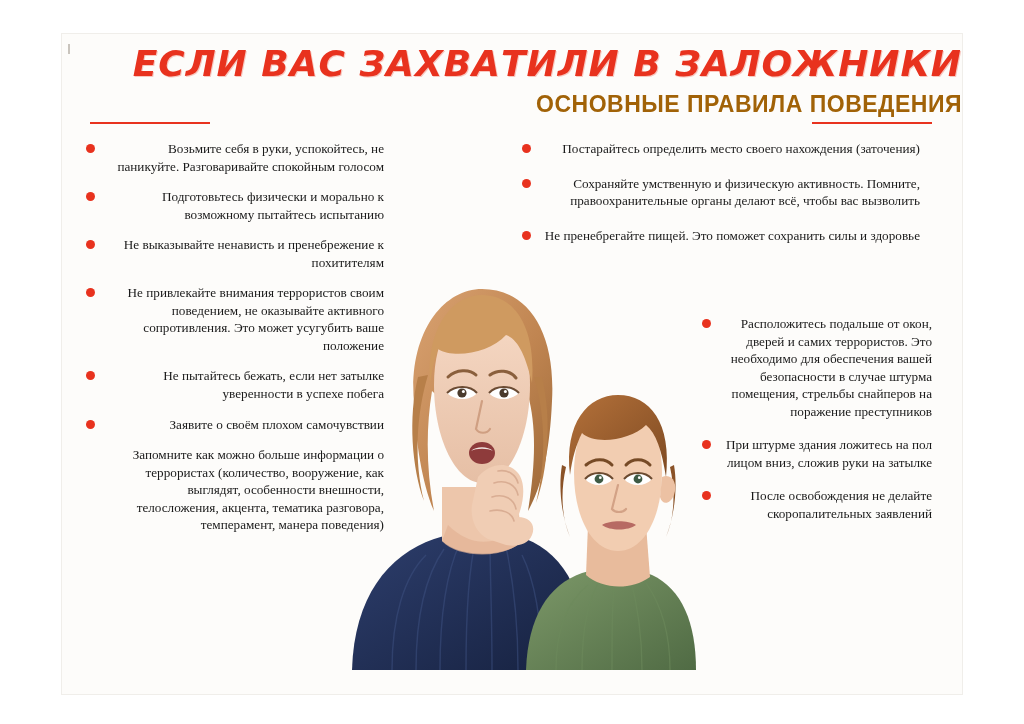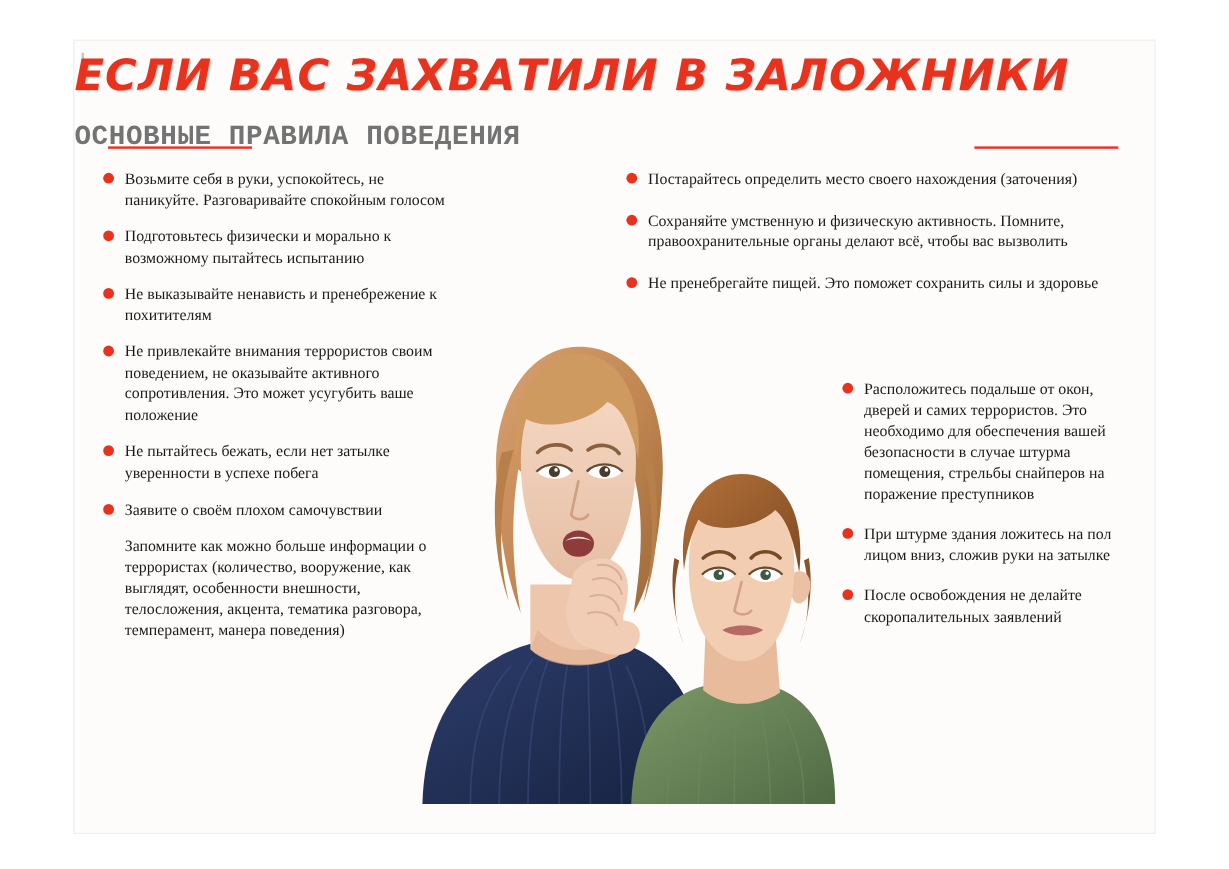--- a/index.html
+++ b/index.html
@@ -32,42 +32,42 @@
     top: 44px;
     width: 2px;
     height: 10px;
     background: #c9c4bd;
   }
   .title-block {
     position: absolute;
     left: 62px;
     top: 44px;
     width: 900px;
-    text-align: left;
+    text-align: right;
   }
   .title-main {
     font-family: "DejaVu Sans", sans-serif;
     font-weight: bold;
     font-style: italic;
     font-size: 36px;
     letter-spacing: 1px;
     color: #e8321e;
     text-transform: uppercase;
     line-height: 1.1;
     margin: 0;
     text-shadow: 1px 1px 0 #f7c8c0;
   }
   .title-sub {
-    font-family: Liberation Mono, monospace;
+    font-family: Liberation Sans, sans-serif;
     font-weight: bold;
     font-size: 23px;
-    color: #737373;
+    color: #a16207;
     text-transform: uppercase;
     letter-spacing: 0.5px;
-    margin-top: 17px;
+    margin-top: 7px;
   }
   .rule-line {
     position: absolute;
     background: #e8321e;
     height: 2px;
   }
   .rule-left  { left: 90px;  top: 122px; width: 120px; }
   .rule-right { left: 812px; top: 122px; width: 120px; }
 
   .col {
@@ -79,20 +79,21 @@
   .col-right  { left: 700px; top: 315px; width: 232px; }
 
   .bullet-item {
     position: relative;
     padding-left: 20px;
     margin-bottom: 13px;
     font-family: "Liberation Serif", serif;
     font-size: 13.2px;
     line-height: 1.33;
     color: #1a1a1a;
+    text-align: right;
   }
   .bullet-item::before {
     content: "";
     position: absolute;
     left: 2px;
     top: 4px;
     width: 9px;
     height: 9px;
     border-radius: 50%;
     background: #e8321e;

